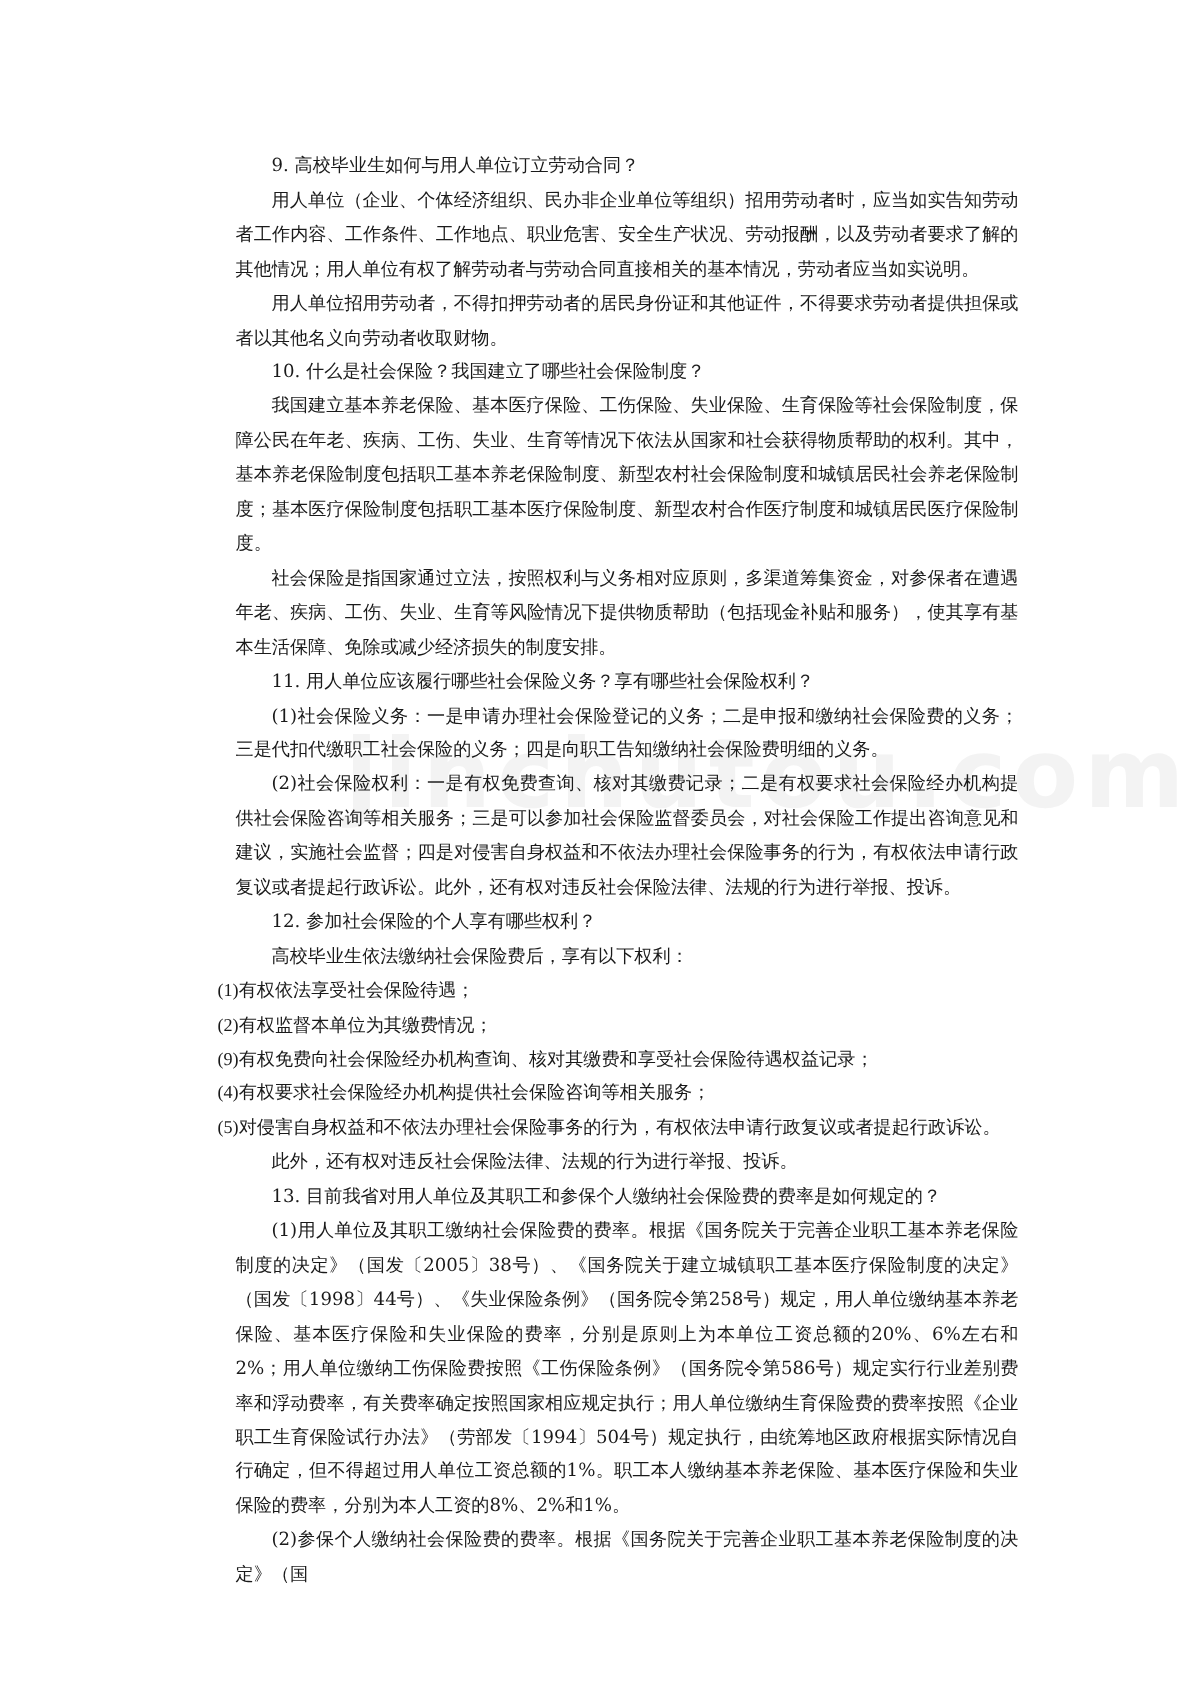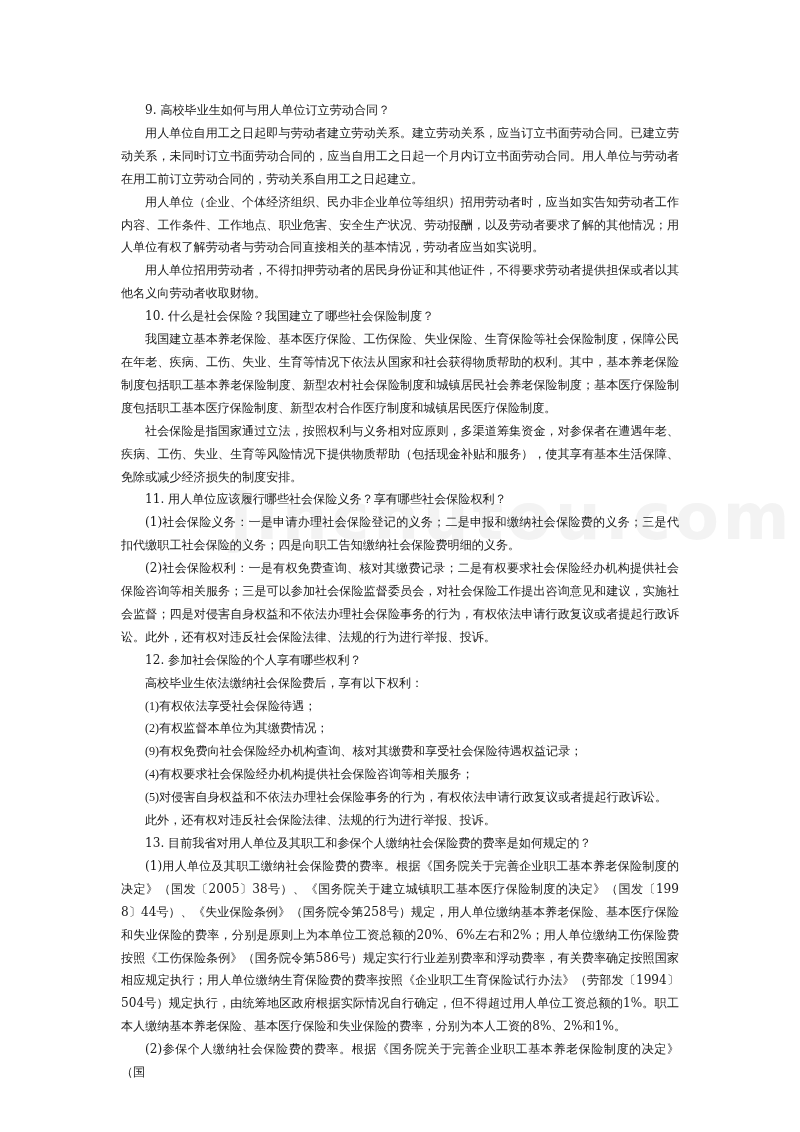--- a/index.html
+++ b/index.html
@@ -23,21 +23,21 @@
     }
     .p {
       font-size: 12.1px;
       line-height: 22.9px;
       margin: 0;
       text-align: justify;
       text-justify: inter-character;
       letter-spacing: 0;
       word-break: break-all;
     }
-    .indent { text-indent: 24px; }
+    .indent { text-indent: 24px; margin-left: 36px; }
     .item { padding-left: 24px; font-family: Liberation Serif, serif; }
     .watermark {
       position: absolute;
       left: 230px;
       top: 480px;
       font-family: "DejaVu Sans", "Liberation Sans", sans-serif;
       font-size: 64px;
       font-weight: bold;
       letter-spacing: 4px;
       color: rgba(200, 200, 200, 0.22);
@@ -46,21 +46,20 @@
     }
   </style>
 </head>
 <body>
 
 <div class="watermark">jinchutou.com</div>
 
 <div class="page">
 
   <p class="p indent">9. 高校毕业生如何与用人单位订立劳动合同？</p>
-  <p class="p indent">用人单位自用工之日起即与劳动者建立劳动关系。建立劳动关系，应当订立书面劳动合同。已建立劳动关系，未同时订立书面劳动合同的，应当自用工之日起一个月内订立书面劳动合同。用人单位与劳动者在用工前订立劳动合同的，劳动关系自用工之日起建立。</p>
   <p class="p indent">用人单位（企业、个体经济组织、民办非企业单位等组织）招用劳动者时，应当如实告知劳动者工作内容、工作条件、工作地点、职业危害、安全生产状况、劳动报酬，以及劳动者要求了解的其他情况；用人单位有权了解劳动者与劳动合同直接相关的基本情况，劳动者应当如实说明。</p>
   <p class="p indent">用人单位招用劳动者，不得扣押劳动者的居民身份证和其他证件，不得要求劳动者提供担保或者以其他名义向劳动者收取财物。</p>
 
   <p class="p indent">10. 什么是社会保险？我国建立了哪些社会保险制度？</p>
   <p class="p indent">我国建立基本养老保险、基本医疗保险、工伤保险、失业保险、生育保险等社会保险制度，保障公民在年老、疾病、工伤、失业、生育等情况下依法从国家和社会获得物质帮助的权利。其中，基本养老保险制度包括职工基本养老保险制度、新型农村社会保险制度和城镇居民社会养老保险制度；基本医疗保险制度包括职工基本医疗保险制度、新型农村合作医疗制度和城镇居民医疗保险制度。</p>
   <p class="p indent">社会保险是指国家通过立法，按照权利与义务相对应原则，多渠道筹集资金，对参保者在遭遇年老、疾病、工伤、失业、生育等风险情况下提供物质帮助（包括现金补贴和服务），使其享有基本生活保障、免除或减少经济损失的制度安排。</p>
 
   <p class="p indent">11. 用人单位应该履行哪些社会保险义务？享有哪些社会保险权利？</p>
   <p class="p indent">(1)社会保险义务：一是申请办理社会保险登记的义务；二是申报和缴纳社会保险费的义务；三是代扣代缴职工社会保险的义务；四是向职工告知缴纳社会保险费明细的义务。</p>
   <p class="p indent">(2)社会保险权利：一是有权免费查询、核对其缴费记录；二是有权要求社会保险经办机构提供社会保险咨询等相关服务；三是可以参加社会保险监督委员会，对社会保险工作提出咨询意见和建议，实施社会监督；四是对侵害自身权益和不依法办理社会保险事务的行为，有权依法申请行政复议或者提起行政诉讼。此外，还有权对违反社会保险法律、法规的行为进行举报、投诉。</p>

